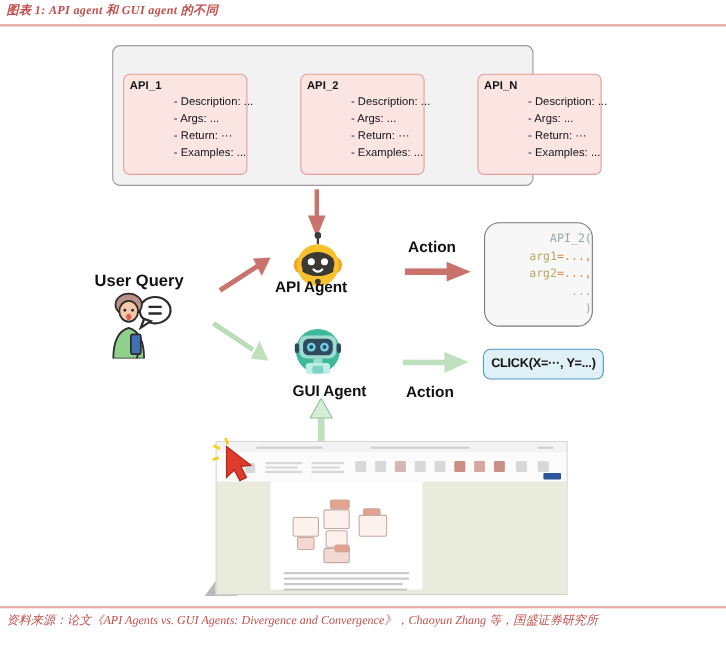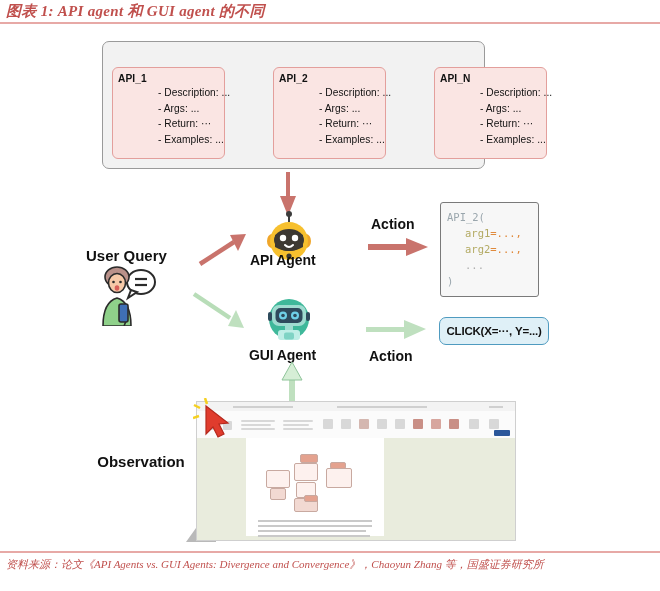--- a/index.html
+++ b/index.html
@@ -8,21 +8,21 @@
     background:#ffffff;
     font-family:"Liberation Sans","DejaVu Sans",sans-serif;
     position:relative;
     overflow:hidden;
   }
   
   .fig-title{
     position:absolute;left:6px;top:2px;
     font-family:"Liberation Serif","DejaVu Serif",serif;
     font-style:italic;font-weight:bold;
-    font-size:15px;color:#c0504d;
+    font-size:11px;color:#c0504d;
     letter-spacing:.3px;white-space:nowrap;
   }
   .rule-top{
     position:absolute;left:0;top:22px;width:660px;height:2px;
     background:#e7a9a6;
   }
   .rule-bottom{
     position:absolute;left:0;top:551px;width:660px;height:1.5px;
     background:#e7a9a6;
   }
@@ -80,24 +80,24 @@
 
   
   .action-label{
     position:absolute;font-size:14px;font-weight:bold;color:#111;
     white-space:nowrap;
   }
 
   
   .code-box{
     position:absolute;left:440px;top:202px;width:99px;height:95px;
-    background:#f7f7f7;border:1.3px solid #7a7a7a;border-radius:3px;
+    background:#f7f7f7;border:1.3px solid #7a7a7a;border-radius:14px;
     box-sizing:border-box;padding:6px 0 0 6px;
     font-family:"DejaVu Sans Mono","Liberation Mono",monospace;
-    font-size:10.5px;line-height:16px;
+    font-size:10.5px;line-height:16px;text-align:right;
   }
   .c-fn{color:#9aa6ad;}
   .c-arg{color:#b3aa63;}
   .c-op{color:#e08a3c;}
   .c-dot{color:#b0b0b0;}
   .c-paren{color:#9aa6ad;}
 
   
   .click-box{
     position:absolute;left:439px;top:317px;width:110px;height:28px;
@@ -203,21 +203,21 @@
   <circle cx="19" cy="21.5" r="4" fill="#6fd0e8"></circle>
   <circle cx="31" cy="21.5" r="4" fill="#6fd0e8"></circle>
   <circle cx="19" cy="21.5" r="1.8" fill="#2e4a5c"></circle>
   <circle cx="31" cy="21.5" r="1.8" fill="#2e4a5c"></circle>
   <rect x="21" y="32" width="8" height="4" fill="#9fdcd0"></rect>
   <rect x="14" y="36" width="22" height="10" rx="3" fill="#bfeee6"></rect>
   <rect x="20" y="38.5" width="10" height="7" rx="2" fill="#7fd3c4"></rect>
   <rect x="4" y="18" width="4" height="9" rx="2" fill="#2e4a5c"></rect>
   <rect x="42" y="18" width="4" height="9" rx="2" fill="#2e4a5c"></rect>
 </svg>
-<div class="agent-label" style="left:249px;top:347px;">GUI Agent</div>
+<div class="agent-label" style="left:266px;top:347px;">GUI Agent</div>
 
 <div class="uq-label">User Query</div>
 <svg class="robot" style="left:97px;top:264px;" width="60" height="62" viewBox="0 0 60 62">
 
   <ellipse cx="44" cy="18" rx="14" ry="12" fill="#ffffff" stroke="#2b2b2b" stroke-width="2"></ellipse>
   <polygon points="34,26 31,34 40,28" fill="#ffffff" stroke="#2b2b2b" stroke-width="2"></polygon>
   <line x1="38" y1="15" x2="50" y2="15" stroke="#2b2b2b" stroke-width="2.2"></line>
   <line x1="38" y1="21" x2="50" y2="21" stroke="#2b2b2b" stroke-width="2.2"></line>
 
   <ellipse cx="20" cy="13" rx="12" ry="10" fill="#b9918a" stroke="#2b2b2b" stroke-width="1.6"></ellipse>
@@ -261,21 +261,20 @@
   <div style="padding-left:18px;"><span class="c-arg">arg2</span><span class="c-op">=...,</span></div>
   <div style="padding-left:18px;"><span class="c-dot">...</span></div>
   <div><span class="c-paren">)</span></div>
 </div>
 
 <div class="click-box">
   <span>CLICK(X=···, Y=...)</span>
 </div>
 
 <div class="gui-obs">
-  <div>Observation</div>
 </div>
 
 <svg class="arrow" style="left:281px;top:362px;" width="22" height="42" viewBox="0 0 22 42">
   <rect x="8" y="14" width="6" height="28" fill="#bfe0bf"></rect>
   <polygon points="11,0 1,18 21,18" fill="#d6eed6" stroke="#8fc49a" stroke-width="1"></polygon>
 </svg>
 
 <div class="shot-shadow"></div>
 <div class="shot">
   <div class="sh-titlebar">

